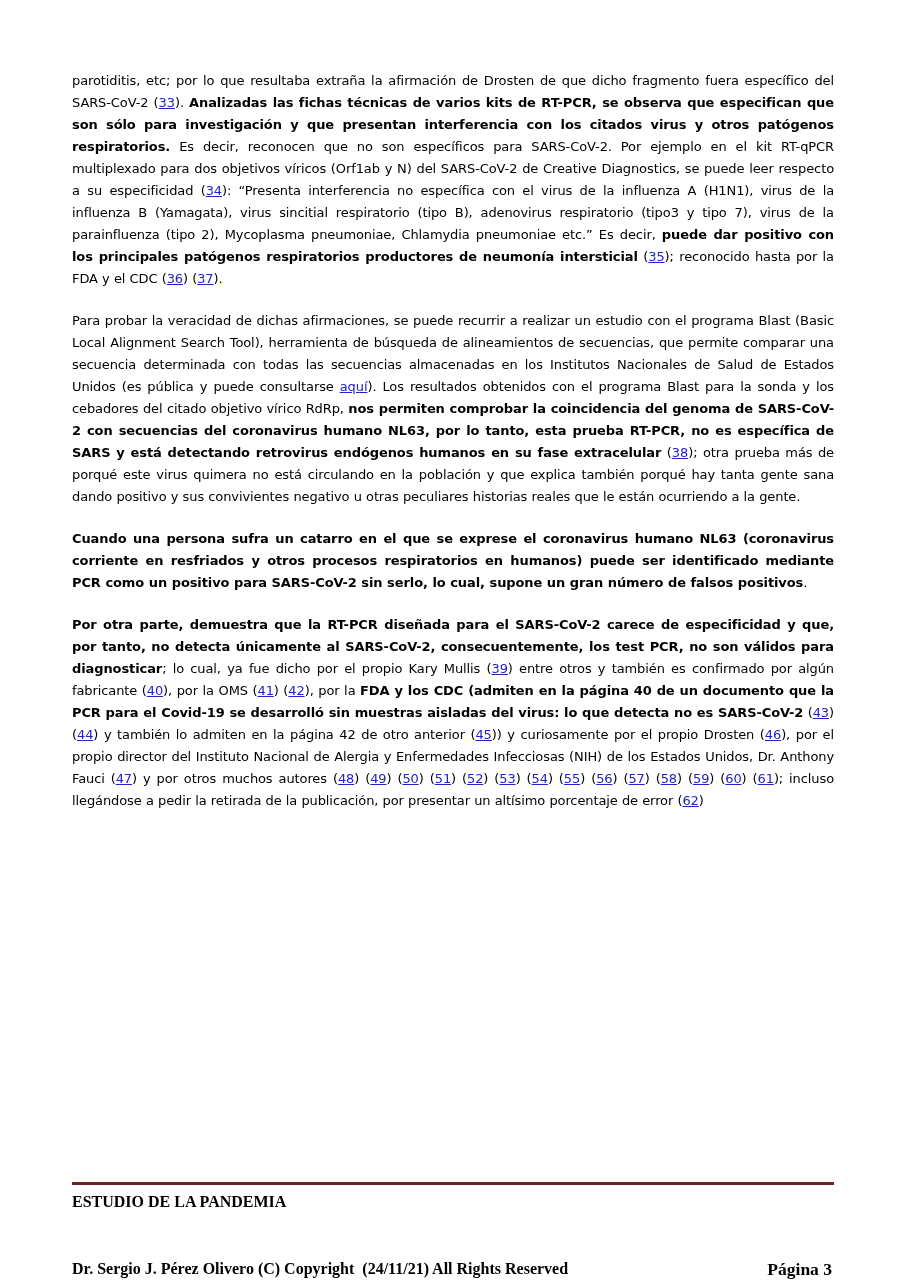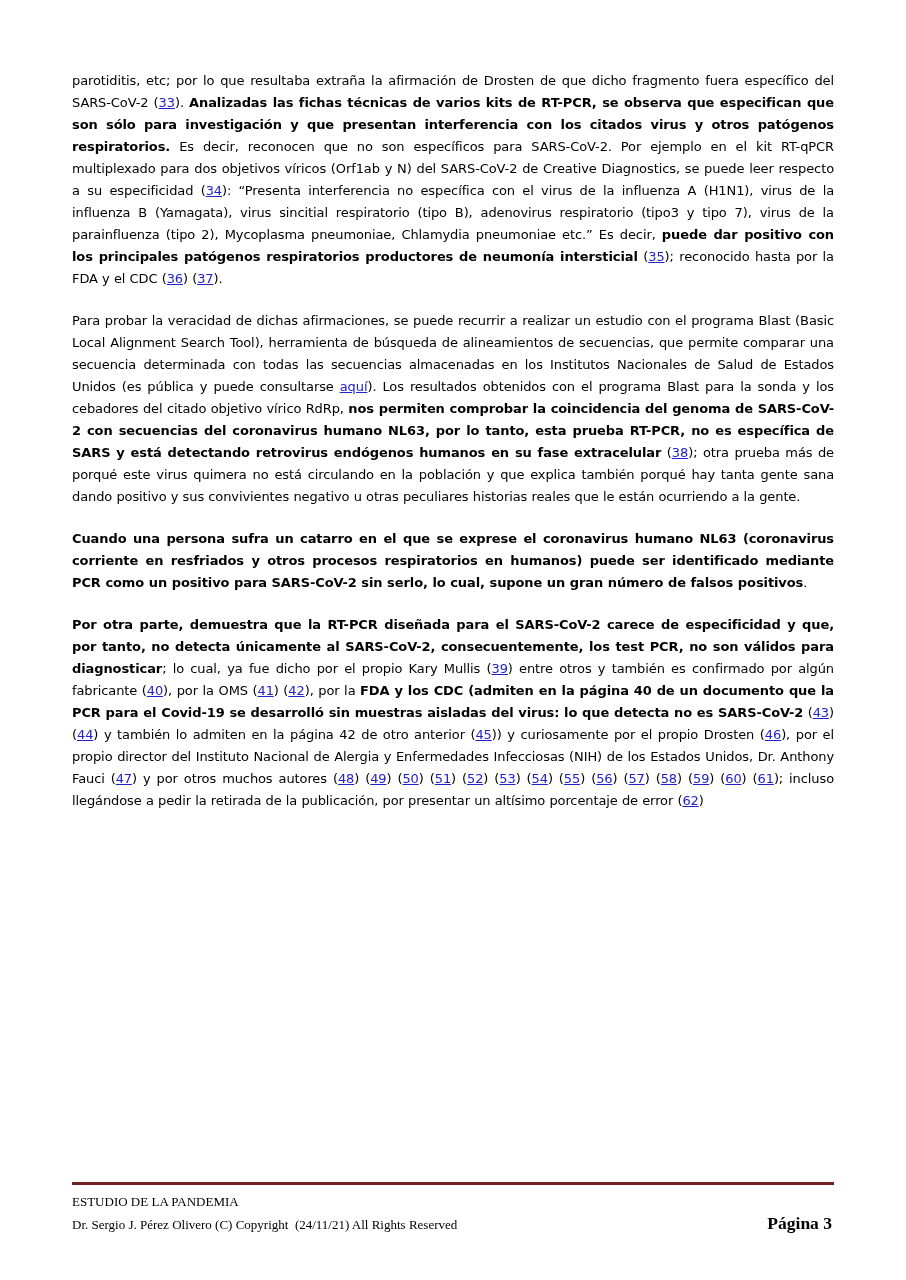--- a/index.html
+++ b/index.html
@@ -52,30 +52,31 @@
     width: 762px;
   }
   .footer-rule {
     width: 100%;
     height: 3px;
     background: #722224;
     margin-bottom: 5px;
   }
   .footer-line {
     font-family: "Liberation Serif", serif;
-    font-weight: normal;
-    font-size: 13px;
+    font-weight: bold;
+    font-size: 16px;
     line-height: 23px;
     color: #000000;
     white-space: pre;
   }
   .footer-row {
     display: flex;
     justify-content: space-between;
-    align-items: flex-start;
+    align-items: flex-end;
+    margin-top: 44px;
   }
   .footer-page {
     font-family: "Liberation Serif", serif;
     font-weight: bold;
     font-size: 17.5px;
     padding-right: 2px;
   }
 </style>
 </head>
 <body>

